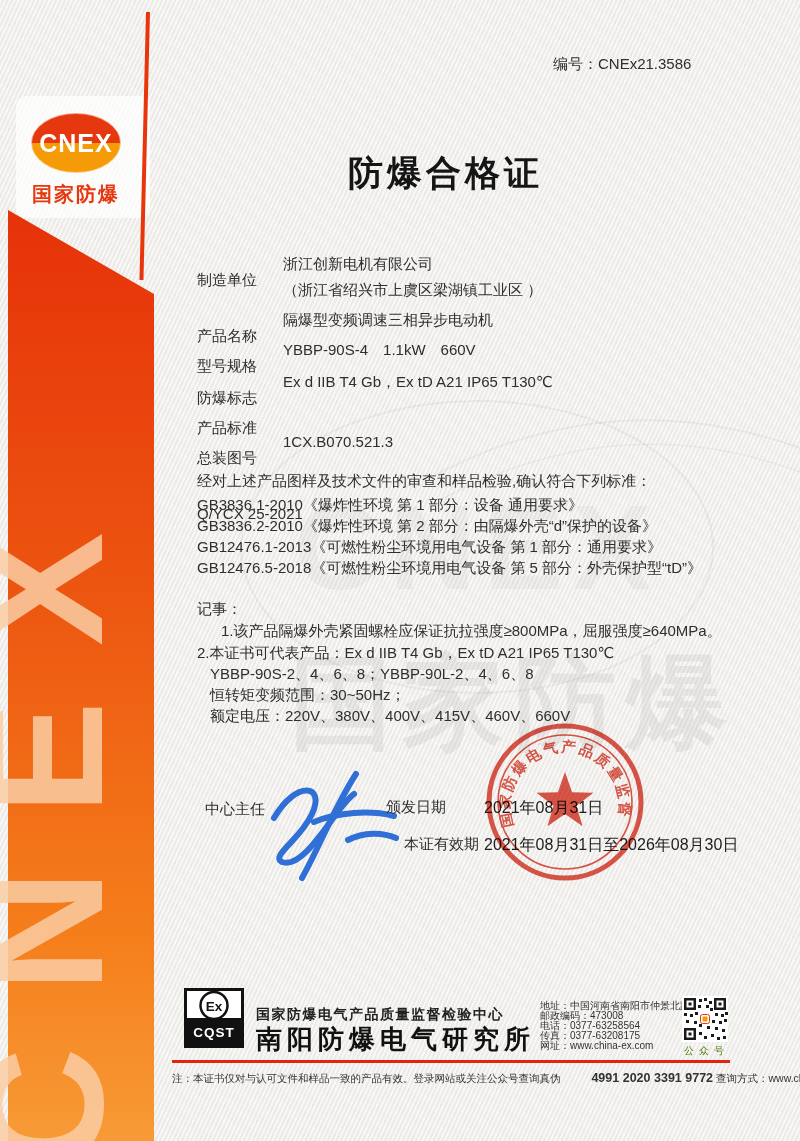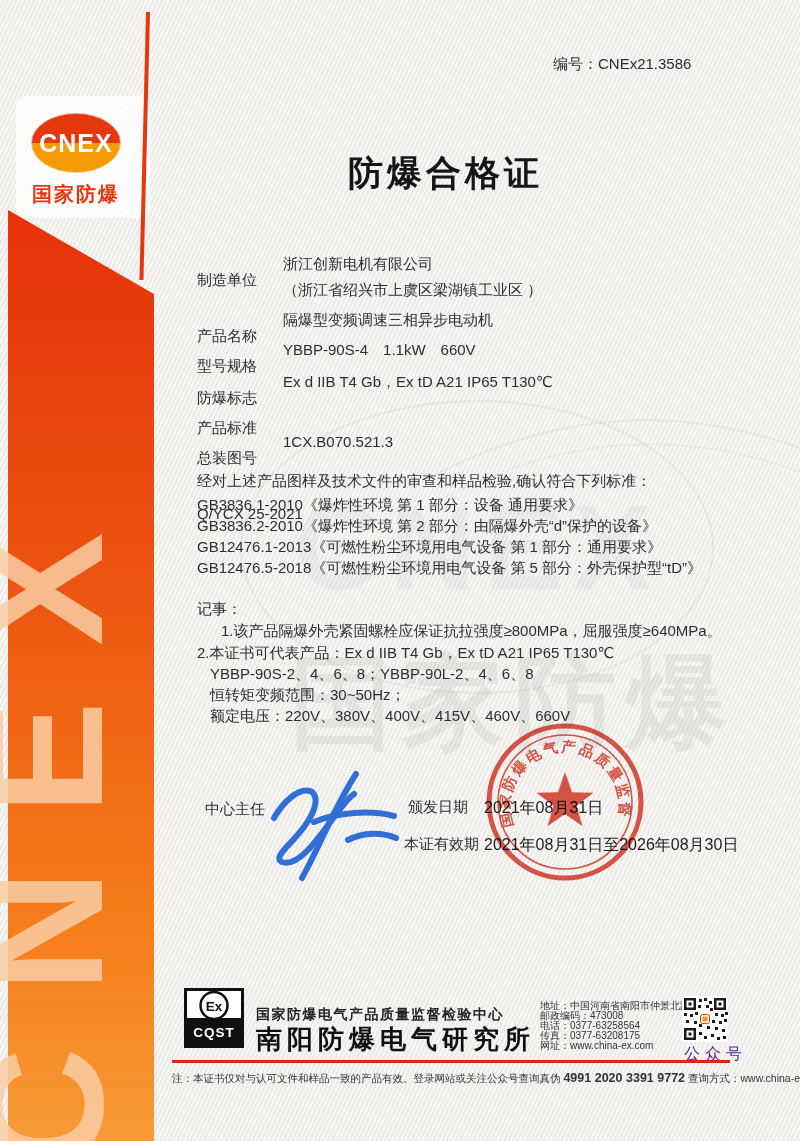--- a/index.html
+++ b/index.html
@@ -35,36 +35,36 @@
   .frow .val{white-space:nowrap;}
   .r1{top:255px;} .r1b{left:283px;top:281px;font-size:15px;color:#2e2e2e;}
   .r2{top:311px;} .r3{top:341px;} .r4{top:373px;} .r5{top:403px;flex-direction:column;} .r6{top:433px;}
   .std{left:197px;font-size:15px;color:#2e2e2e;white-space:nowrap;}
   .s0{top:472px;} .s1{top:496px;} .s2{top:517px;} .s3{top:538px;} .s4{top:559px;}
   .nt{left:197px;font-size:15px;color:#2e2e2e;white-space:nowrap;}
   .n0{top:600px;} .n1{top:622px;padding-left:24px;} .n2{top:644px;} .n3{top:665px;left:210px;} .n4{top:686px;left:210px;text-align:center;} .n5{top:707px;left:210px;}
   
   .sig-label{left:205px;top:800px;font-size:15px;color:#2e2e2e;}
   .signature{left:252px;top:760px;}
-  .d-lbl1{left:408px;top:798px;font-size:15px;color:#2e2e2e;}
+  .d-lbl1{left:386px;top:798px;font-size:15px;color:#2e2e2e;}
   .d-val1{left:484px;top:798px;font-size:16px;color:#1d1d1d;}
   .d-lbl2{left:404px;top:835px;font-size:15px;color:#2e2e2e;}
   .d-val2{left:484px;top:835px;font-size:16px;color:#1d1d1d;white-space:nowrap;}
   .stamp{left:480px;top:717px;mix-blend-mode:multiply;opacity:.9;}
   
   .f-logo{left:184px;top:988px;}
   .f-org1{left:256px;top:1006px;font-size:14px;font-weight:600;letter-spacing:1.5px;color:#222;}
   .f-org2{left:256px;top:1022px;font-size:26px;font-weight:700;letter-spacing:5px;color:#111;}
   .addr{left:540px;top:1001px;font-size:10px;color:#333;line-height:9.5px;}
   .addr div{margin-bottom:.5px;}
   .qr{left:682px;top:996px;}
-  .qr-label{left:684px;top:1044px;font-size:16px;letter-spacing:5px;color:#4c1d95;}
+  .qr-label{left:684px;top:1044px;font-size:10px;letter-spacing:5px;color:#4d7c0f;}
   .red-rule{left:172px;top:1060px;width:558px;height:3px;background:#e2250f;}
   .note{left:172px;top:1071px;font-size:10.5px;color:#333;white-space:nowrap;}
-  .note b{font-size:12.5px;font-weight:700;}
+  .note b{font-size:12.5px;font-weight:700;padding-left:28px;}
 </style>
 </head>
 <body>
 
 <div class="abs logo-card"></div>
 <svg class="abs logo-oval" viewBox="0 0 96 66" width="96" height="66">
   <path d="M3,33 A45,30 0 0 1 93,33 Z" fill="#e6380f"></path>
   <path d="M3,33 A45,30 0 0 0 93,33 Z" fill="#f59b07"></path>
   <ellipse cx="48" cy="33" rx="45" ry="30" fill="none" stroke="rgba(255,255,255,.55)" stroke-width="2"></ellipse>
   <text x="48" y="42" text-anchor="middle" font-size="25" font-weight="bold" fill="#ffffff" letter-spacing="1">CNEX</text>

